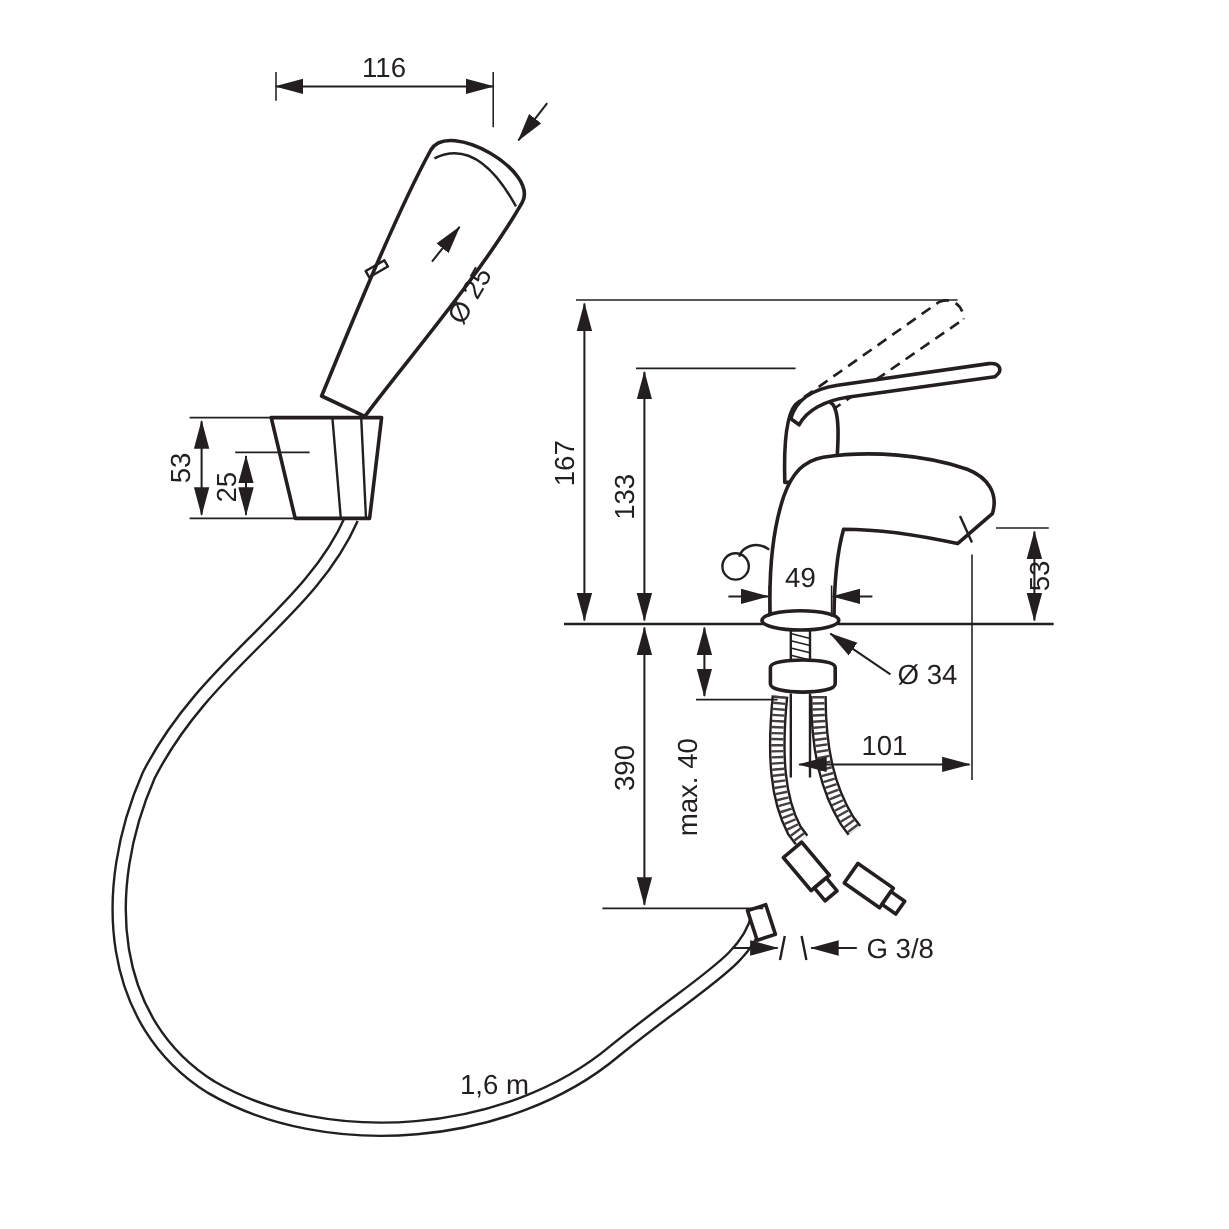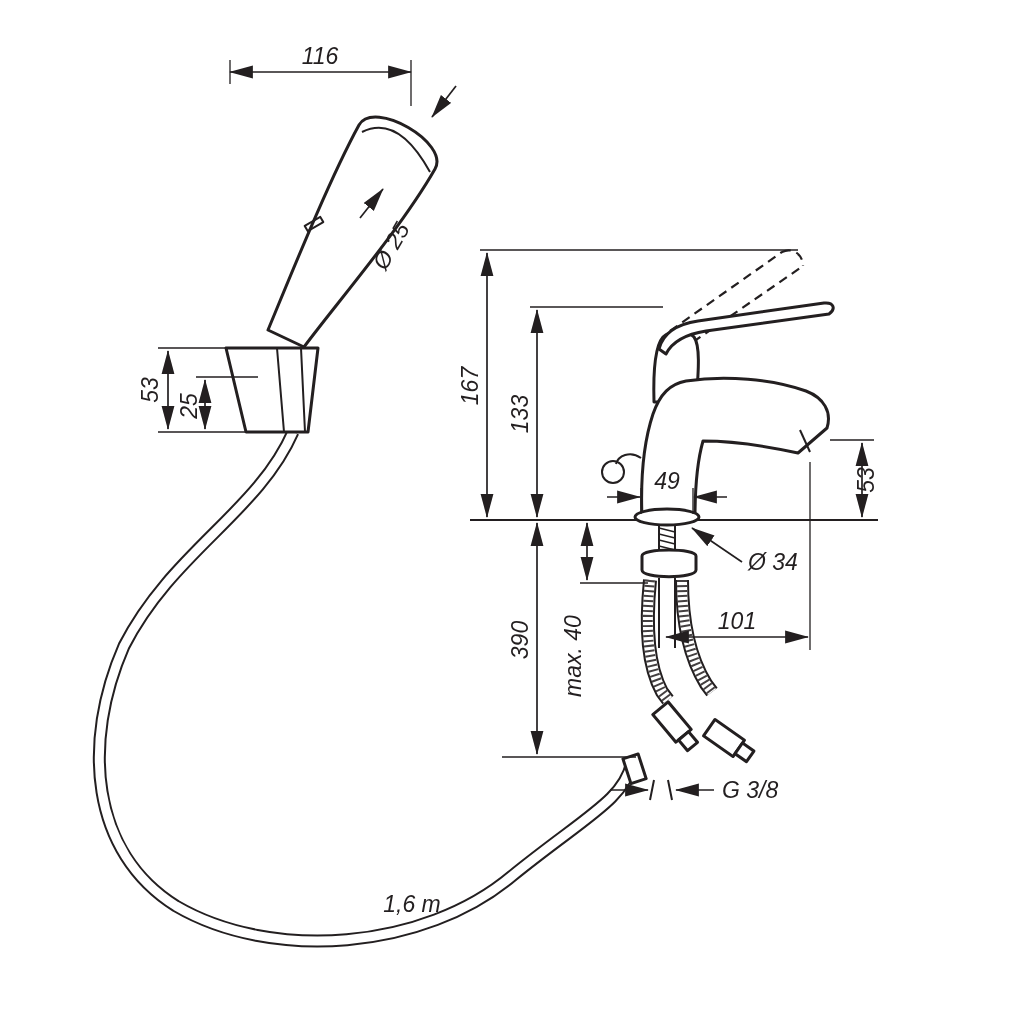--- a/index.html
+++ b/index.html
@@ -1,16 +1,16 @@
 <!DOCTYPE html>
 <html><head>
 <meta charset="utf-8">
 <style>
   html,body{margin:0;padding:0;background:#ffffff;}
-  .canvas{position:relative;width:1024px;height:1024px;background:#ffffff;overflow:hidden;font-style:italic;}
+  .canvas{position:relative;width:1024px;height:1024px;background:#ffffff;overflow:hidden;}
   svg{display:block;}
   .obj{fill:#ffffff;stroke:#231f20;stroke-width:3;stroke-linejoin:round;}
   .objthin{fill:none;stroke:#231f20;stroke-width:2;stroke-linejoin:round;}
   .dim{fill:none;stroke:#231f20;stroke-width:1.7;}
   .ext{fill:none;stroke:#231f20;stroke-width:1.3;}
   .dash{fill:none;stroke:#231f20;stroke-width:2.2;stroke-dasharray:9 6;}
   .hoseOuter{fill:none;stroke:#231f20;stroke-width:13;stroke-linecap:butt;}
   .hoseInner{fill:none;stroke:#ffffff;stroke-width:9;stroke-linecap:butt;}
   .braidOuter{fill:none;stroke:#231f20;stroke-width:14;stroke-linecap:butt;}
   .braidInner{fill:none;stroke:#ffffff;stroke-width:10;stroke-linecap:butt;}

